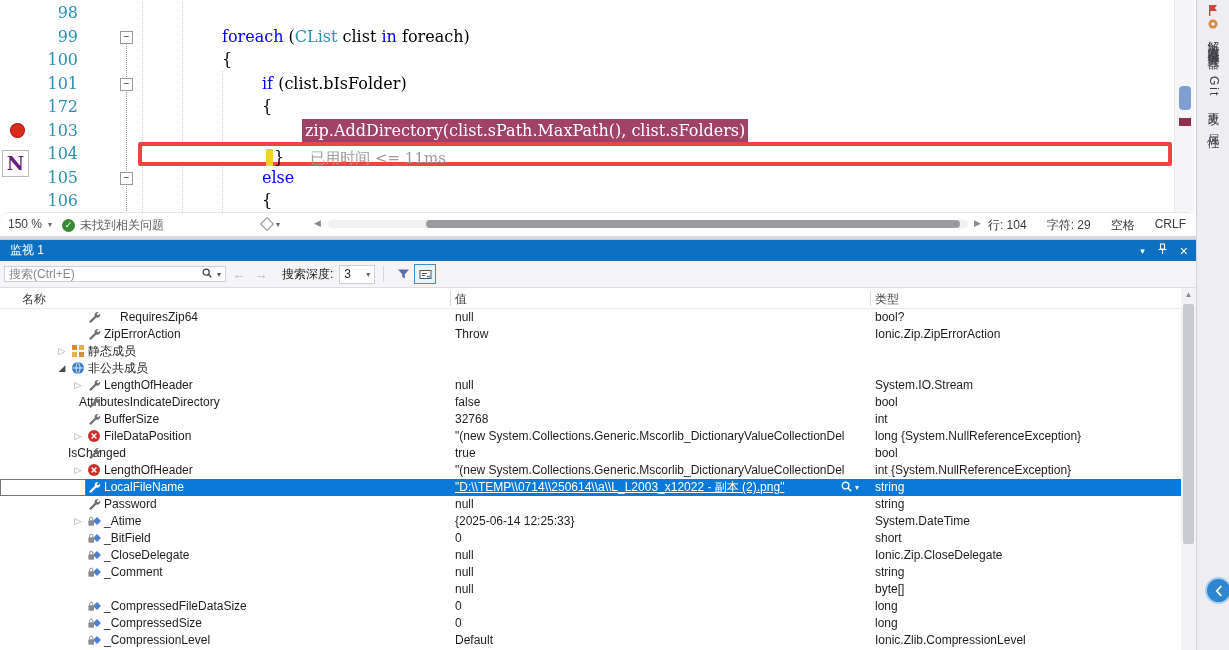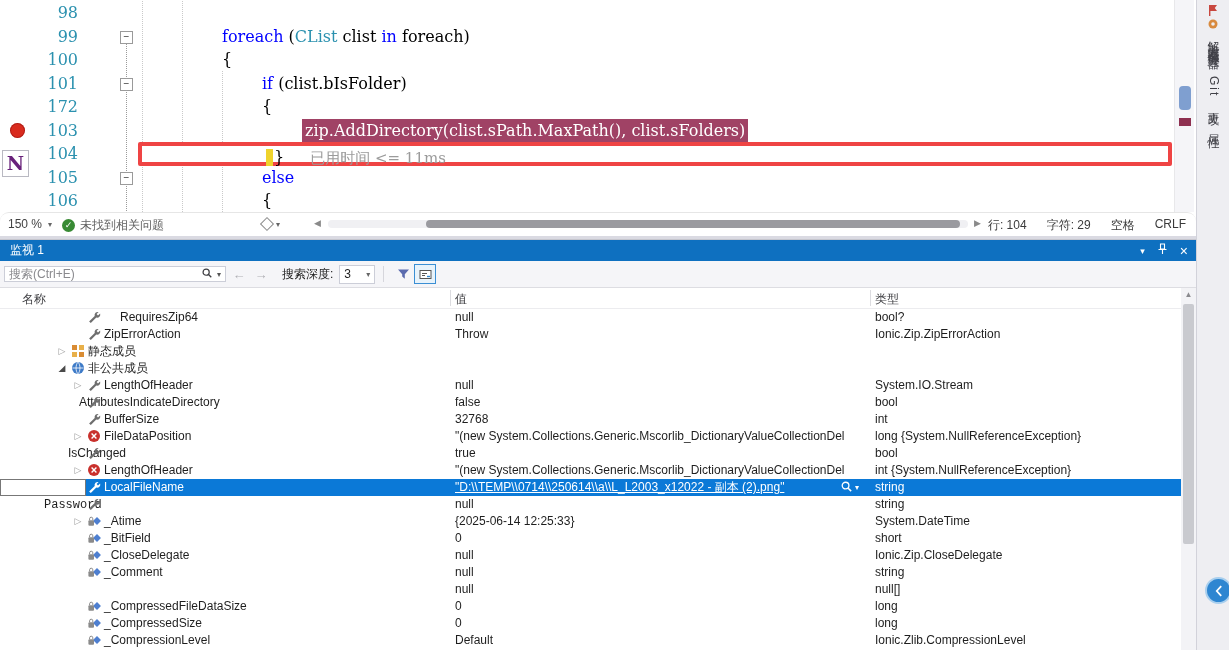--- a/index.html
+++ b/index.html
@@ -334,21 +334,21 @@
               </svg></span><span class="wlabel" style="padding-left: 104px;">LocalFileName</span></span>
           <span class="cell value"><span class="vlink">"D:\\TEMP\\0714\\250614\\a\\L_L2003_x12022 - 副本 (2).png"</span><span class="mag"><svg viewBox="0 0 14 14">
                 <circle cx="6" cy="6" r="3.6" fill="none" stroke="currentColor" stroke-width="1.4"></circle>
                 <path d="M8.8 8.8l3.2 3.2" stroke="currentColor" stroke-width="1.6"></path>
               </svg></span><span class="magcaret">▾</span></span>
           <span class="cell type">string</span>
         </div>
         <div class="wrow">
           <span class="cell name"><span class="ticon" style="left: 87px;"><svg viewBox="0 0 14 14">
                 <path d="M11.6 2.1a3.1 3.1 0 0 0-3.9 3.8L2.1 11.5l1.7 1.6 5.5-5.5a3.1 3.1 0 0 0 3.8-4L11 5.5 9.6 4.1z" fill="currentColor"></path>
-              </svg></span><span class="wlabel" style="padding-left: 44px; font-family: Liberation Mono, monospace;">Password</span></span>
+              </svg></span><span class="wlabel" style="padding-left: 104px;">Password</span></span>
           <span class="cell value"><span>null</span></span>
           <span class="cell type">string</span>
         </div>
         <div class="wrow">
           <span class="cell name"><span class="expander" style="left: 72px;">▷</span><span class="ticon" style="left: 87px;"><svg viewBox="0 0 14 14">
                 <rect x="7.2" y="4.2" width="5.6" height="5.6" transform="rotate(45 10 7)" fill="#4E7FD0"></rect>
                 <path d="M2.6 6.2V4.8a1.6 1.6 0 0 1 3.2 0v1.4" stroke="#8a8a8a" stroke-width="1" fill="none"></path>
                 <rect x="1.4" y="6.2" width="5.6" height="5.6" rx="1" fill="#8a8a8a"></rect>
               </svg></span><span class="wlabel" style="padding-left: 104px;">_Atime</span></span>
           <span class="cell value"><span>{2025-06-14 12:25:33}</span></span>
@@ -376,21 +376,21 @@
           <span class="cell name"><span class="ticon" style="left: 87px;"><svg viewBox="0 0 14 14">
                 <rect x="7.2" y="4.2" width="5.6" height="5.6" transform="rotate(45 10 7)" fill="#4E7FD0"></rect>
                 <path d="M2.6 6.2V4.8a1.6 1.6 0 0 1 3.2 0v1.4" stroke="#8a8a8a" stroke-width="1" fill="none"></path>
                 <rect x="1.4" y="6.2" width="5.6" height="5.6" rx="1" fill="#8a8a8a"></rect>
               </svg></span><span class="wlabel" style="padding-left: 104px;">_Comment</span></span>
           <span class="cell value"><span>null</span></span>
           <span class="cell type">string</span>
         </div>
         <div class="wrow">
           <span class="cell value"><span>null</span></span>
-          <span class="cell type">null[]</span>
+          <span class="cell type">byte[]</span>
         </div>
         <div class="wrow">
           <span class="cell name"><span class="ticon" style="left: 87px;"><svg viewBox="0 0 14 14">
                 <rect x="7.2" y="4.2" width="5.6" height="5.6" transform="rotate(45 10 7)" fill="#4E7FD0"></rect>
                 <path d="M2.6 6.2V4.8a1.6 1.6 0 0 1 3.2 0v1.4" stroke="#8a8a8a" stroke-width="1" fill="none"></path>
                 <rect x="1.4" y="6.2" width="5.6" height="5.6" rx="1" fill="#8a8a8a"></rect>
               </svg></span><span class="wlabel" style="padding-left: 104px;">_CompressedFileDataSize</span></span>
           <span class="cell value"><span>0</span></span>
           <span class="cell type">long</span>
         </div>

